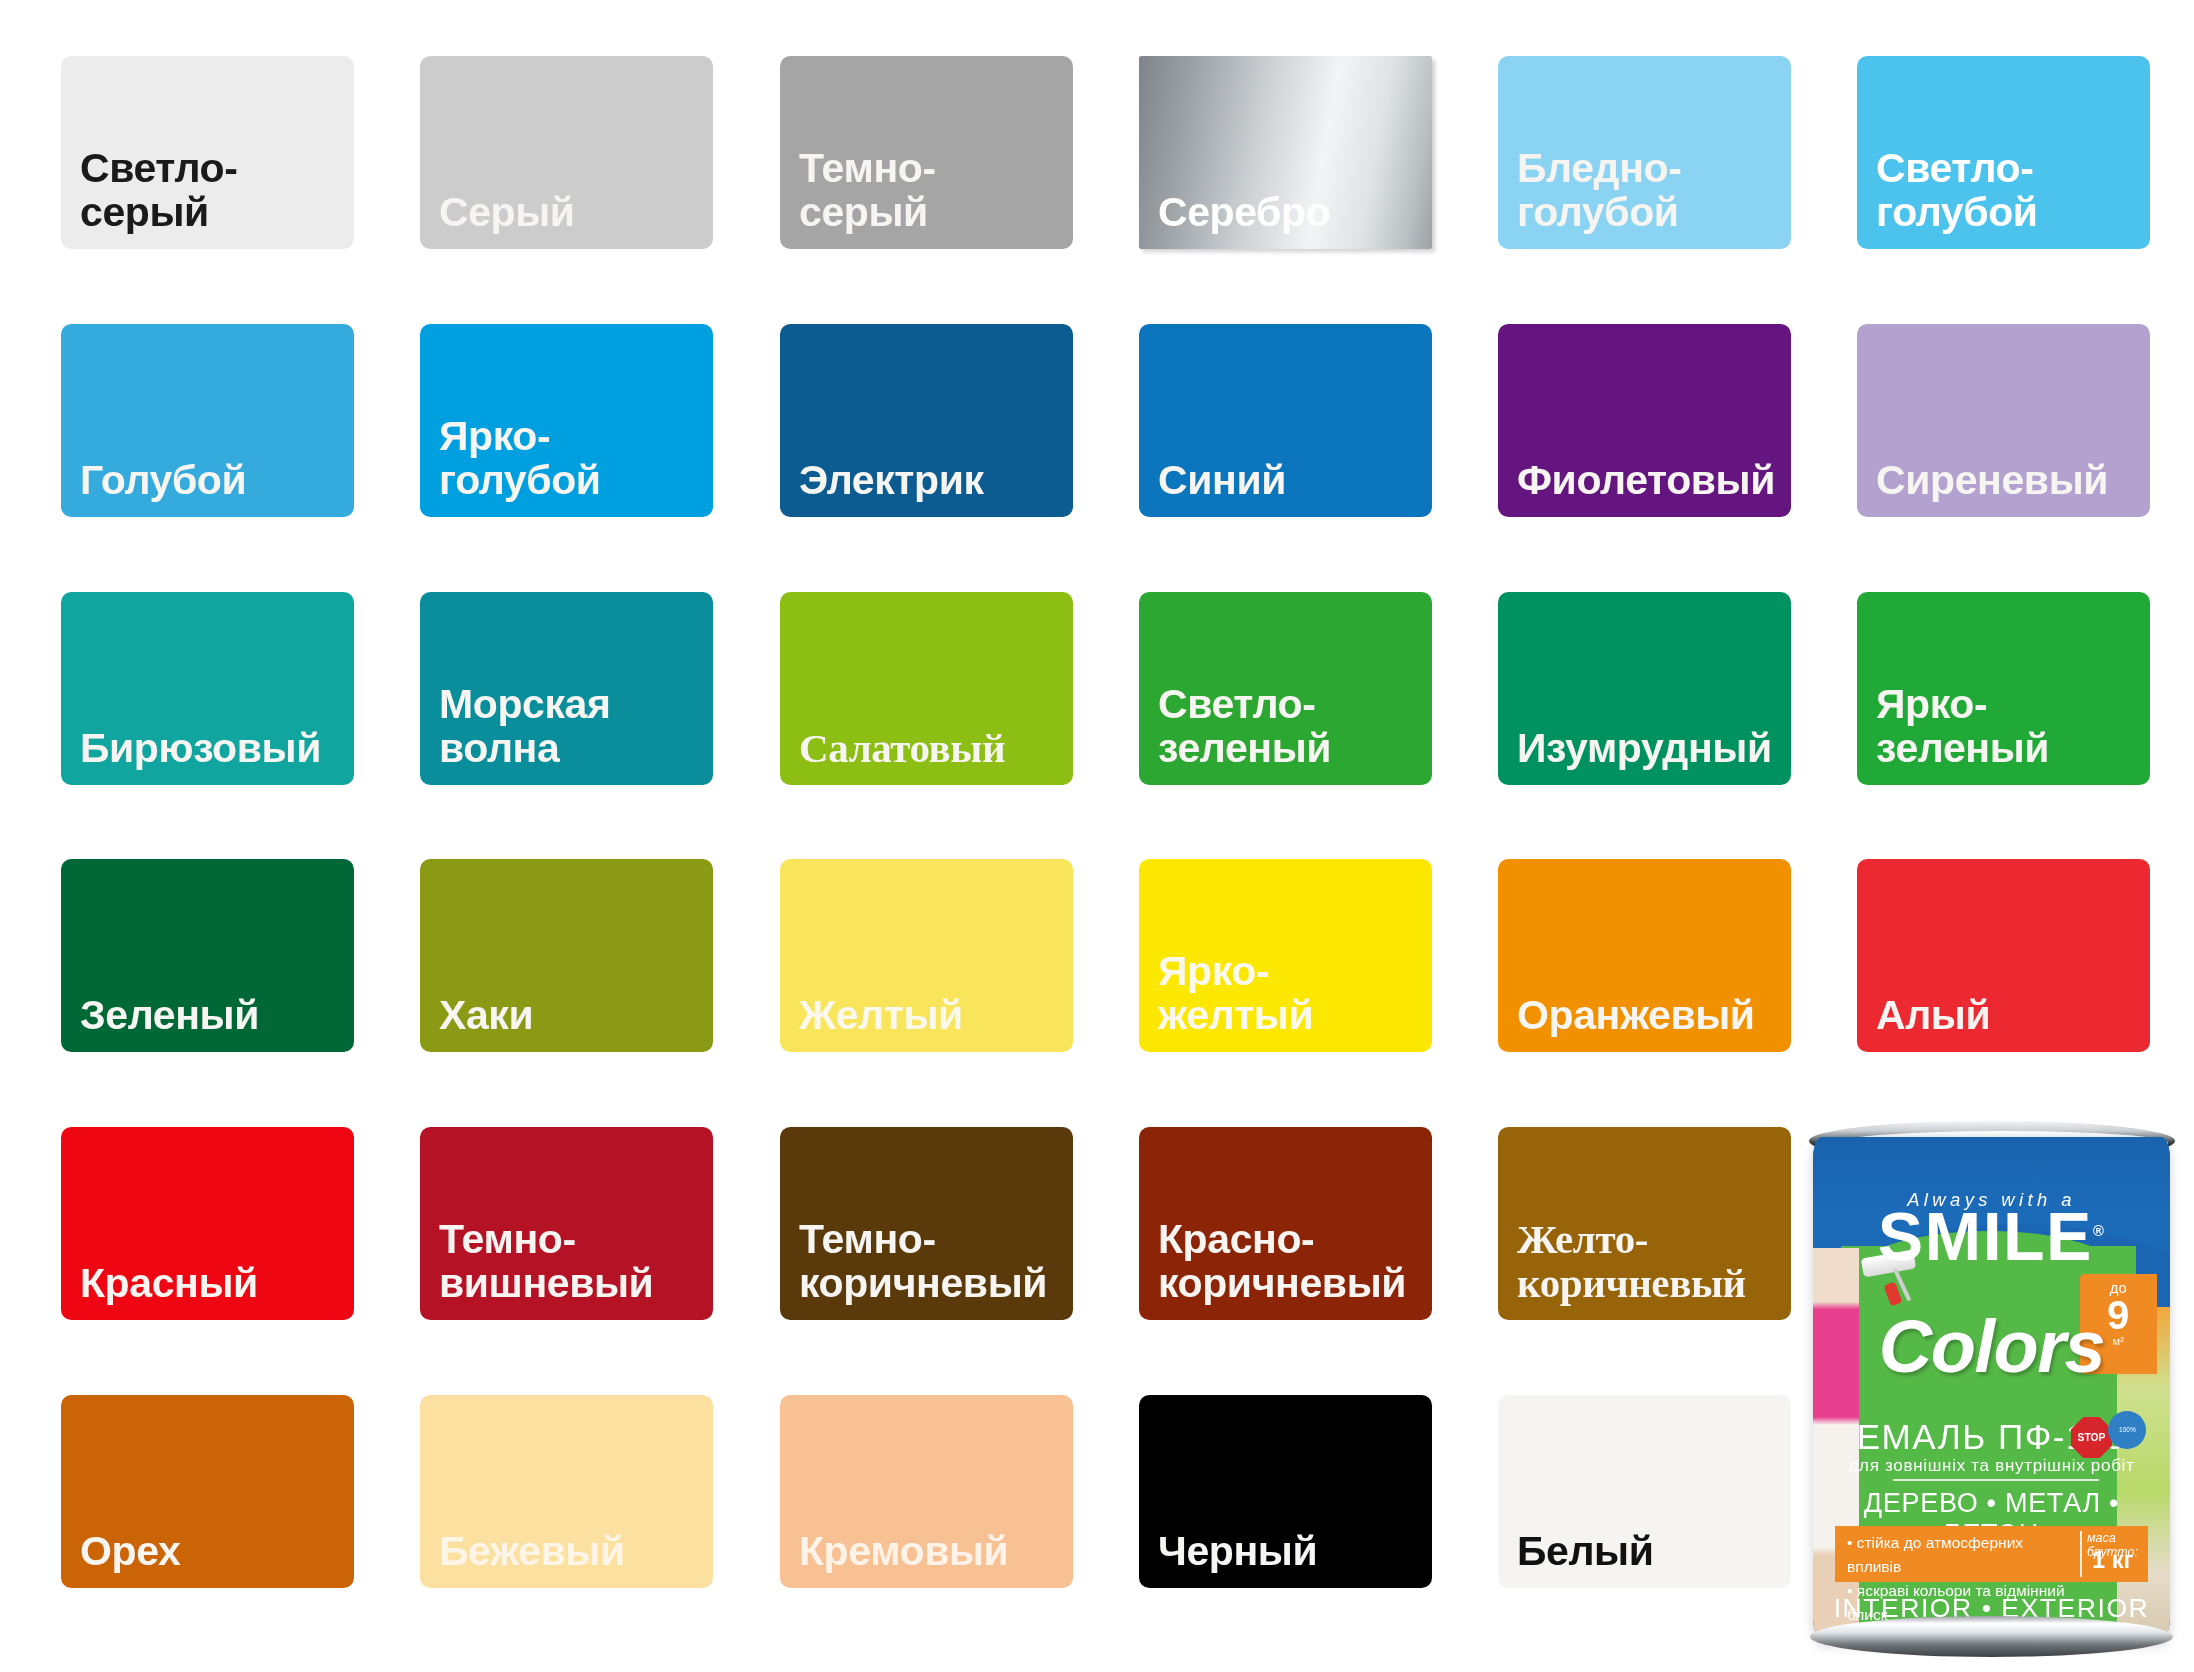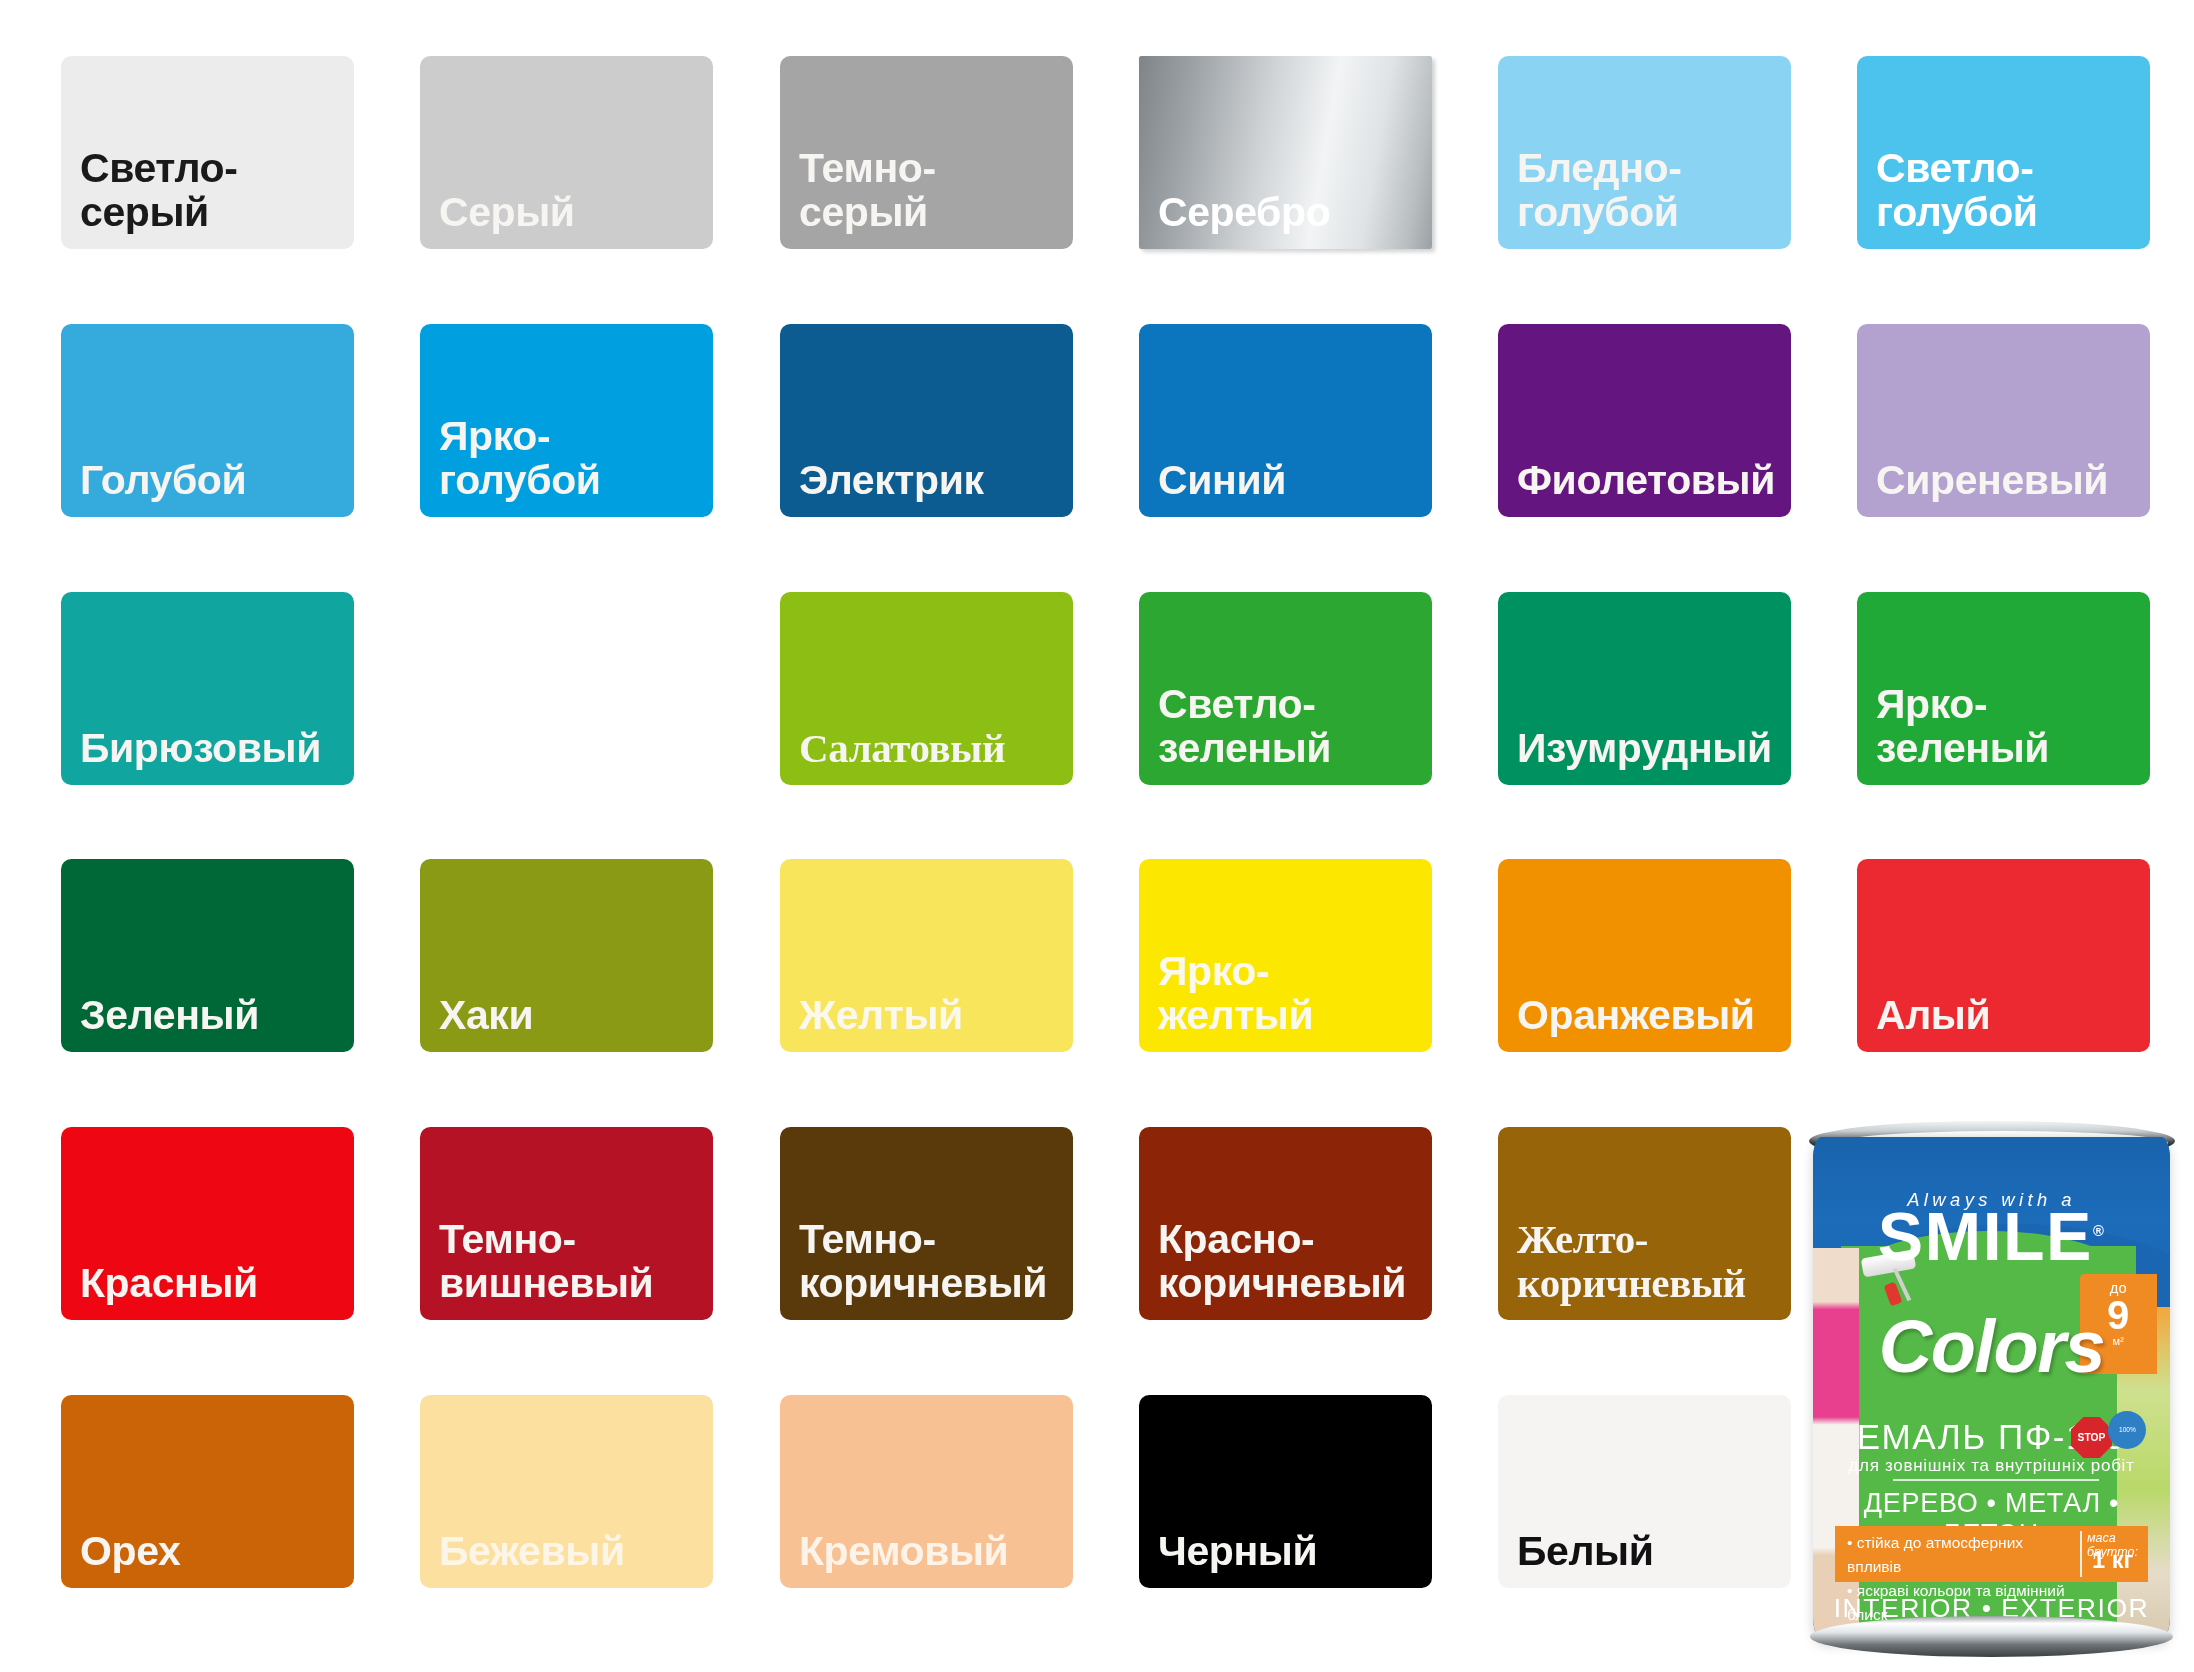--- a/index.html
+++ b/index.html
@@ -320,20 +320,24 @@
       <div class="label" style="color: rgb(247, 245, 242);">Синий</div>
     </div>
     <div class="swatch" style="left: 1498px; top: 324px; width: 293px; height: 193px; background: rgb(100, 21, 127);">
       <div class="label" style="color: rgb(247, 245, 242);">Фиолетовый</div>
     </div>
     <div class="swatch" style="left: 1857px; top: 324px; width: 293px; height: 193px; background: rgb(179, 161, 207);">
       <div class="label" style="color: rgb(247, 245, 242);">Сиреневый</div>
     </div>
     <div class="swatch" style="left: 61px; top: 592px; width: 293px; height: 193px; background: rgb(17, 165, 160);">
       <div class="label" style="color: rgb(247, 245, 242);">Бирюзовый</div>
+    </div>
+    <div class="swatch" style="left: 420px; top: 592px; width: 293px; height: 193px; background: rgb(10, 142, 155);">
+      <div class="label" style="color: rgb(247, 245, 242);">Морская
+волна</div>
     </div>
     <div class="swatch" style="left: 780px; top: 592px; width: 293px; height: 193px; background: rgb(140, 190, 20); font-family: Liberation Serif, serif;">
       <div class="label" style="color: rgb(247, 245, 242);">Салатовый</div>
     </div>
     <div class="swatch" style="left: 1139px; top: 592px; width: 293px; height: 193px; background: rgb(44, 168, 50);">
       <div class="label" style="color: rgb(247, 245, 242);">Светло-
 зеленый</div>
     </div>
     <div class="swatch" style="left: 1498px; top: 592px; width: 293px; height: 193px; background: rgb(0, 145, 96);">
       <div class="label" style="color: rgb(247, 245, 242);">Изумрудный</div>

